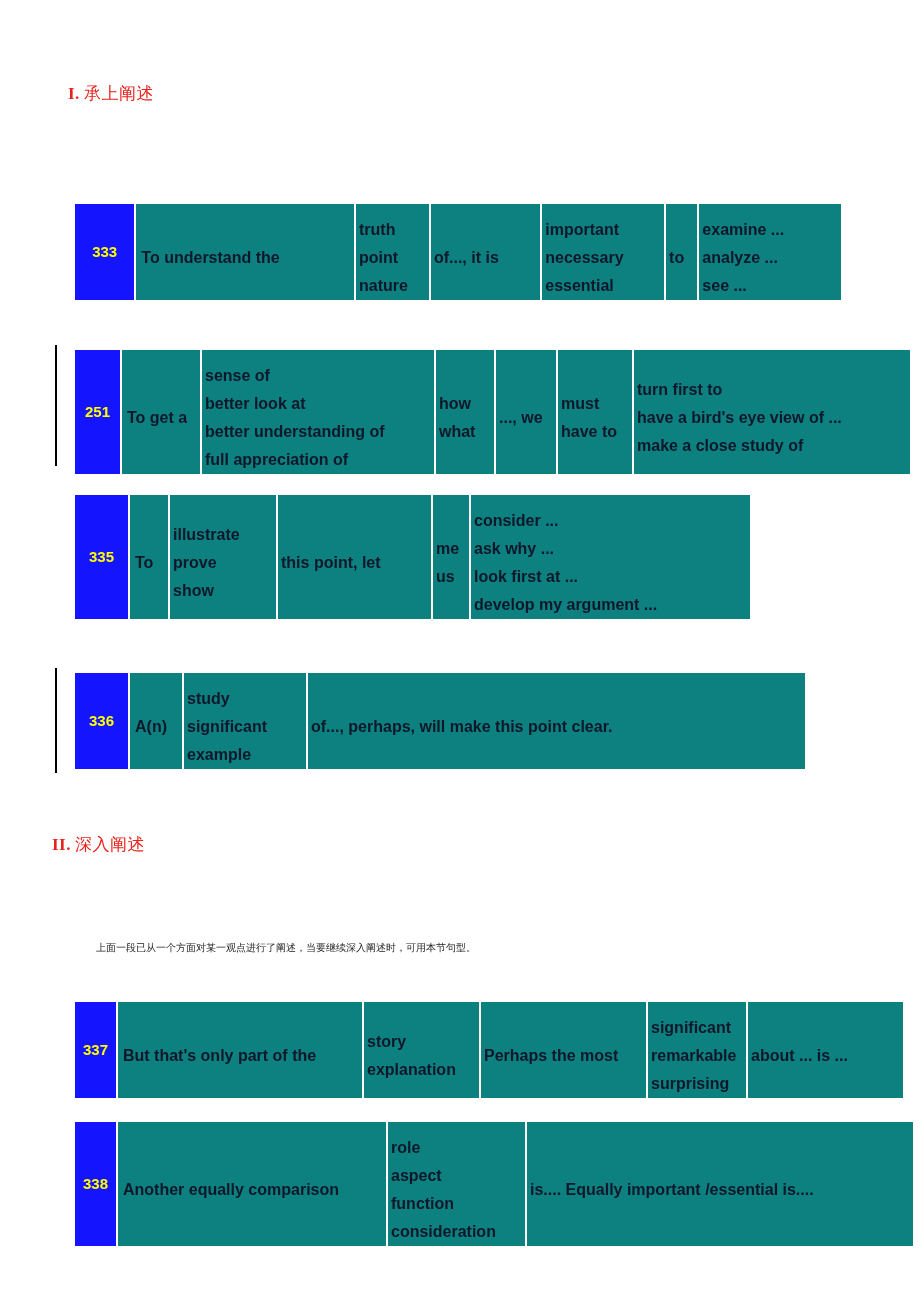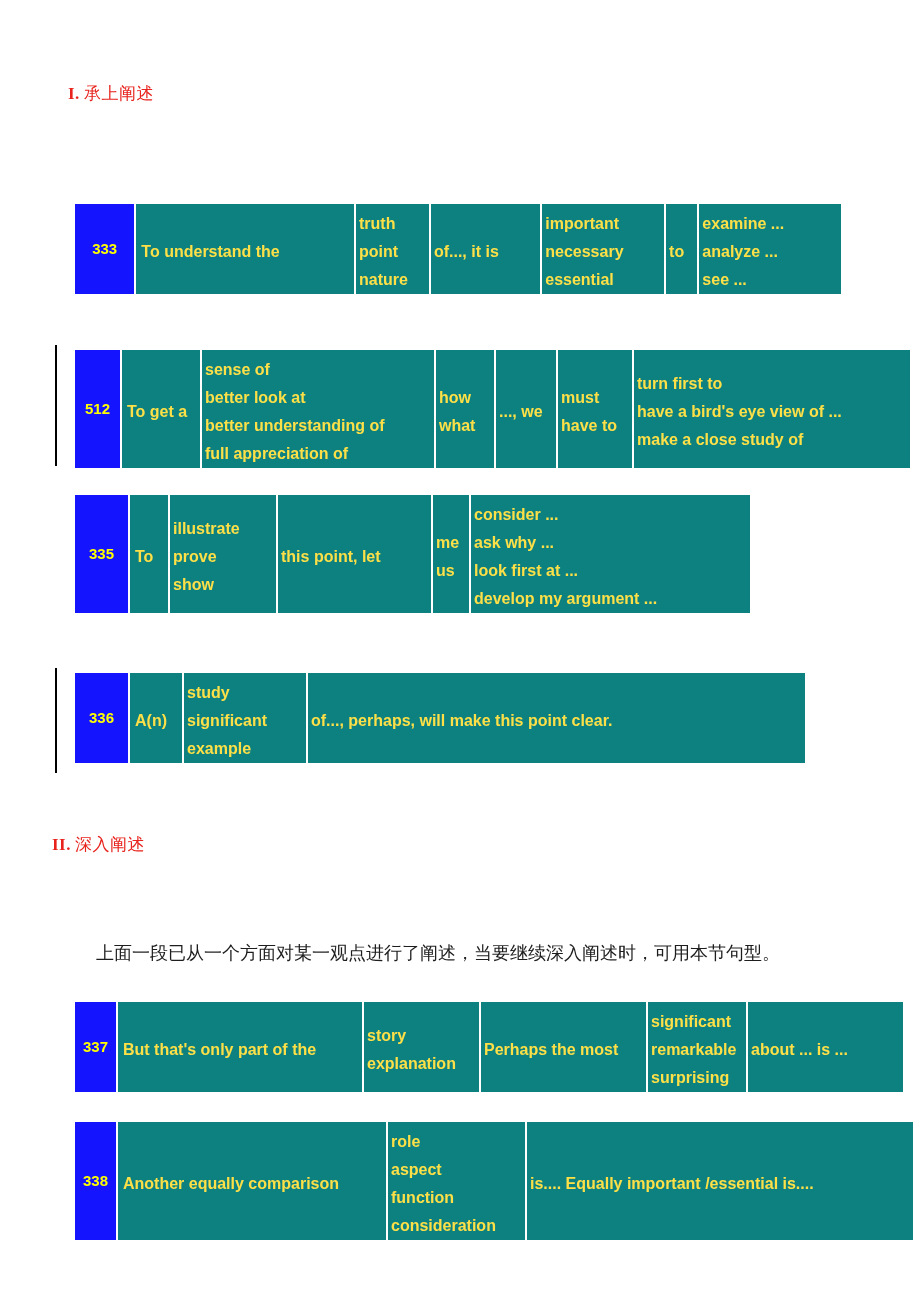--- a/index.html
+++ b/index.html
@@ -40,38 +40,38 @@
   }
 
   
   .para {
     position: absolute;
     color: #1d1d1d;
     font-family: "Liberation Serif", serif;
     white-space: nowrap;
   }
   .para-1 { font-size: 16.5px; }
-  .para-2 { font-size: 18px; text-align: right; }
+  .para-2 { font-size: 10px; text-align: right; }
 
   
   .tbl {
     position: absolute;
     border-collapse: separate;
     border-spacing: 2px;
     background: #ffffff;
     table-layout: fixed;
   }
   .tbl td {
     background: #0d8080;
-    color: #fde047;
+    color: #0f172a;
     font-family: "Liberation Sans", sans-serif;
     font-weight: 700;
     font-size: 16px;
     line-height: 28px;
-    padding: 6px 2px 0 3px;
+    padding: 12px 2px 0 3px;
     vertical-align: middle;
     white-space: pre-line;
     overflow: hidden;
   }
   .tbl td.num {
     background: #1414ff;
     color: #ffff00;
     text-align: center;
     font-size: 15px;
     padding: 5px;
@@ -132,21 +132,21 @@
       <col style="width:45px">
         <col style="width:78px">
         <col style="width:232px">
       <col style="width:58px">
         <col style="width:60px">
         <col style="width:74px">
         <col style="width:276px">
     </colgroup>
     <tbody>
       <tr>
-        <td class="num">512</td>
+        <td class="num">251</td>
         <td class="pad-left">To get a</td>
         <td>sense of
 better look at
 better understanding of
 full appreciation of</td>
         <td>how
 what</td>
         <td>..., we</td>
         <td>must
 have to</td>

